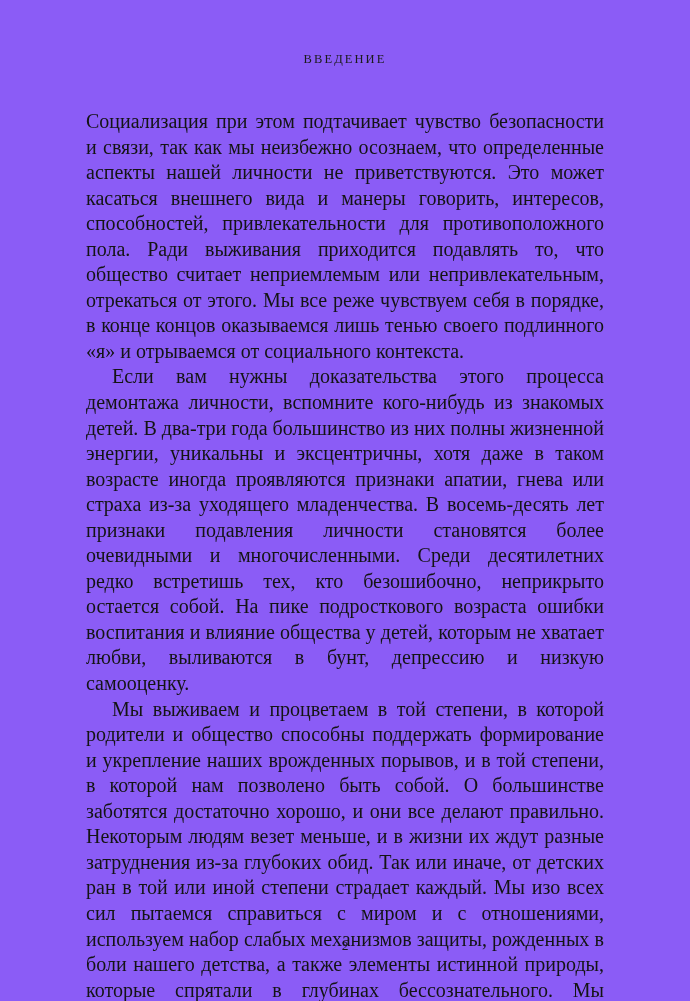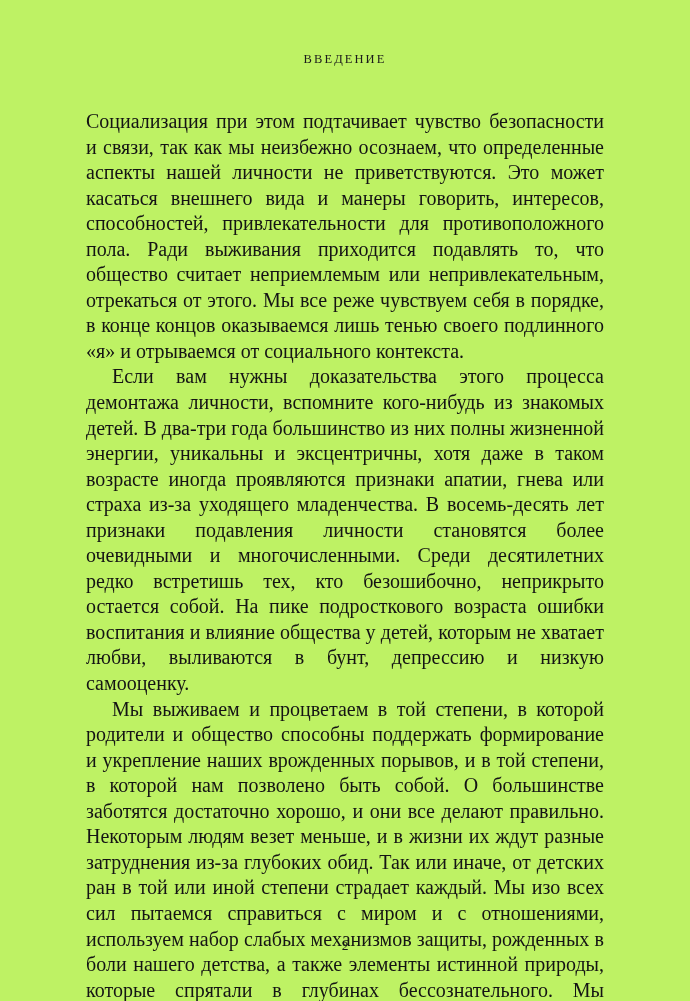--- a/index.html
+++ b/index.html
@@ -10,21 +10,21 @@
   body {
     width: 690px;
     height: 1001px;
     overflow: hidden;
     font-family: "Liberation Serif", serif;
   }
   .page {
     position: relative;
     width: 690px;
     height: 1001px;
-    background: #bef264;
+    background: #8b5cf6;
     box-sizing: border-box;
   }
   .page-inner {
     position: absolute;
     left: 86px;
     top: 52px;
     width: 518px;
   }
   .running-head {
     text-align: center;

